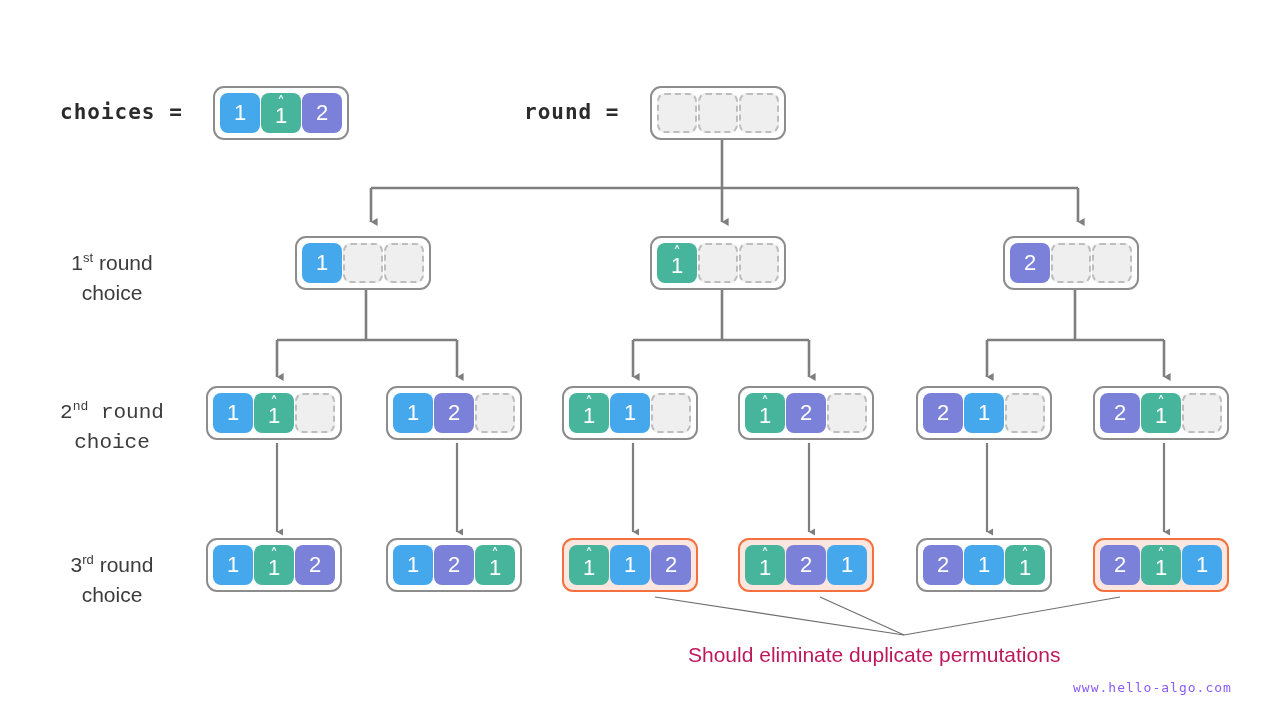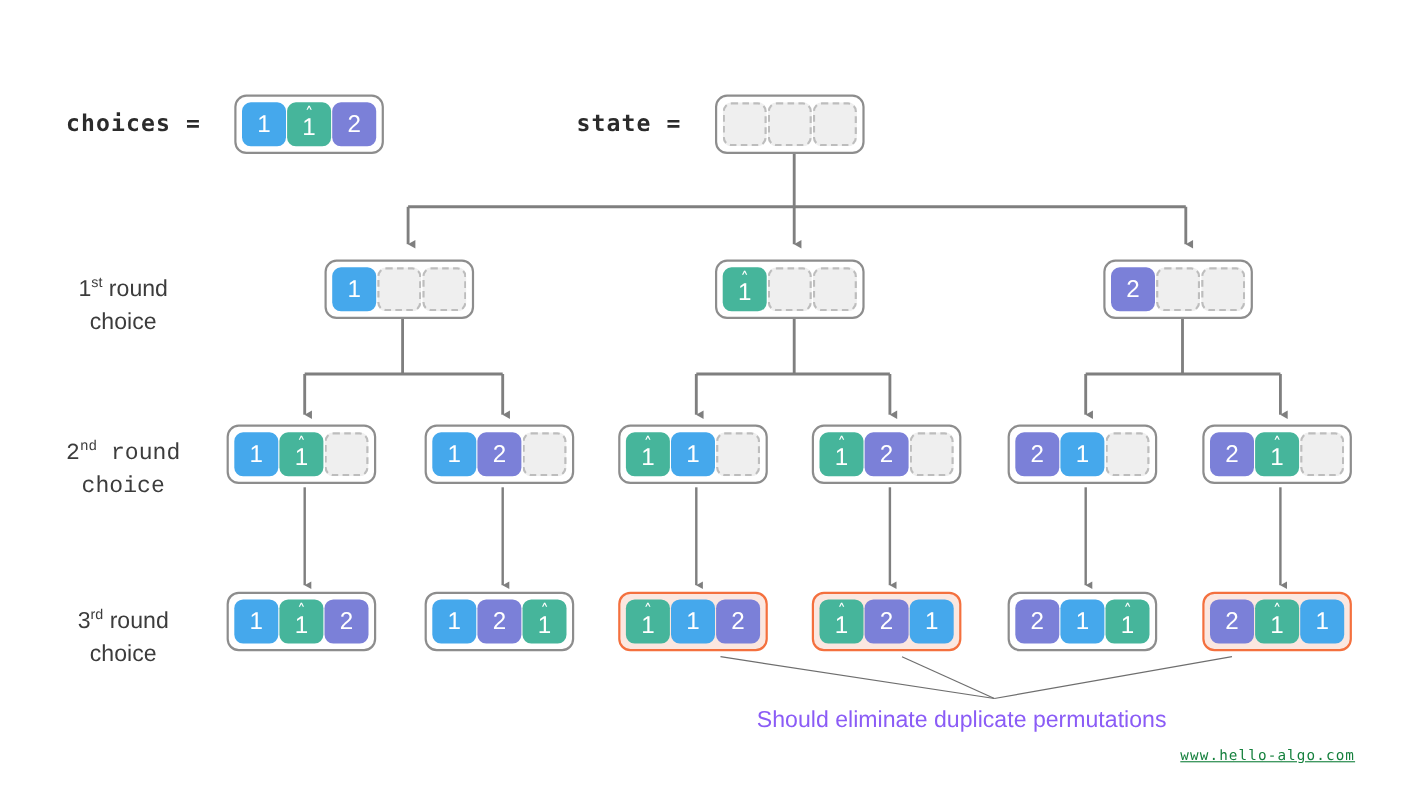--- a/index.html
+++ b/index.html
@@ -68,26 +68,26 @@
   .hat-wrap .hat{
     position:absolute;left:0;right:0;top:-2px;
     text-align:center;font-size:15px;line-height:15px;color:#fff;
     font-family:"DejaVu Sans",sans-serif;
   }
 
   
   .caption{
     position:absolute;z-index:3;
     font-family:"Liberation Sans",sans-serif;
-    font-size:21px;color:#8b5cf6;white-space:nowrap;
+    font-size:21px;color:#be185d;white-space:nowrap;
   }
   .watermark{
     position:absolute;z-index:3;
     font-family:"DejaVu Sans Mono","Liberation Mono",monospace;
-    font-size:13px;color:#15803d;letter-spacing:1px;white-space:nowrap;text-decoration:underline;
+    font-size:13px;color:#8b5cf6;letter-spacing:1px;white-space:nowrap;
   }
 </style>
 </head>
 <body>
 
 <div id="stage">
 
   <svg id="wires" viewBox="0 0 1280 720" width="1280" height="720">
     <defs>
       <marker id="ar" markerWidth="9" markerHeight="9" refX="4.5" refY="7.4" orient="auto" markerUnits="userSpaceOnUse">
@@ -147,21 +147,21 @@
         <span class="hat-wrap">
           <span class="hat">˄</span>
           <span class="num">1</span>
         </span>
       </div>
       <div class="cell purple">
         <span>2</span>
       </div>
     </div>
 
-  <div class="mono-label" style="left:524px;top:100px;">state =</div>
+  <div class="mono-label" style="left:524px;top:100px;">round =</div>
 
   <div class="node" style="left:650px;top:86px;">
       <div class="cell empty"></div>
       <div class="cell empty"></div>
       <div class="cell empty"></div>
     </div>
 
   <div class="round-label" style="left:22px;top:233px;">
     <span>1</span><sup>st</sup>
     <span> round</span><br>

